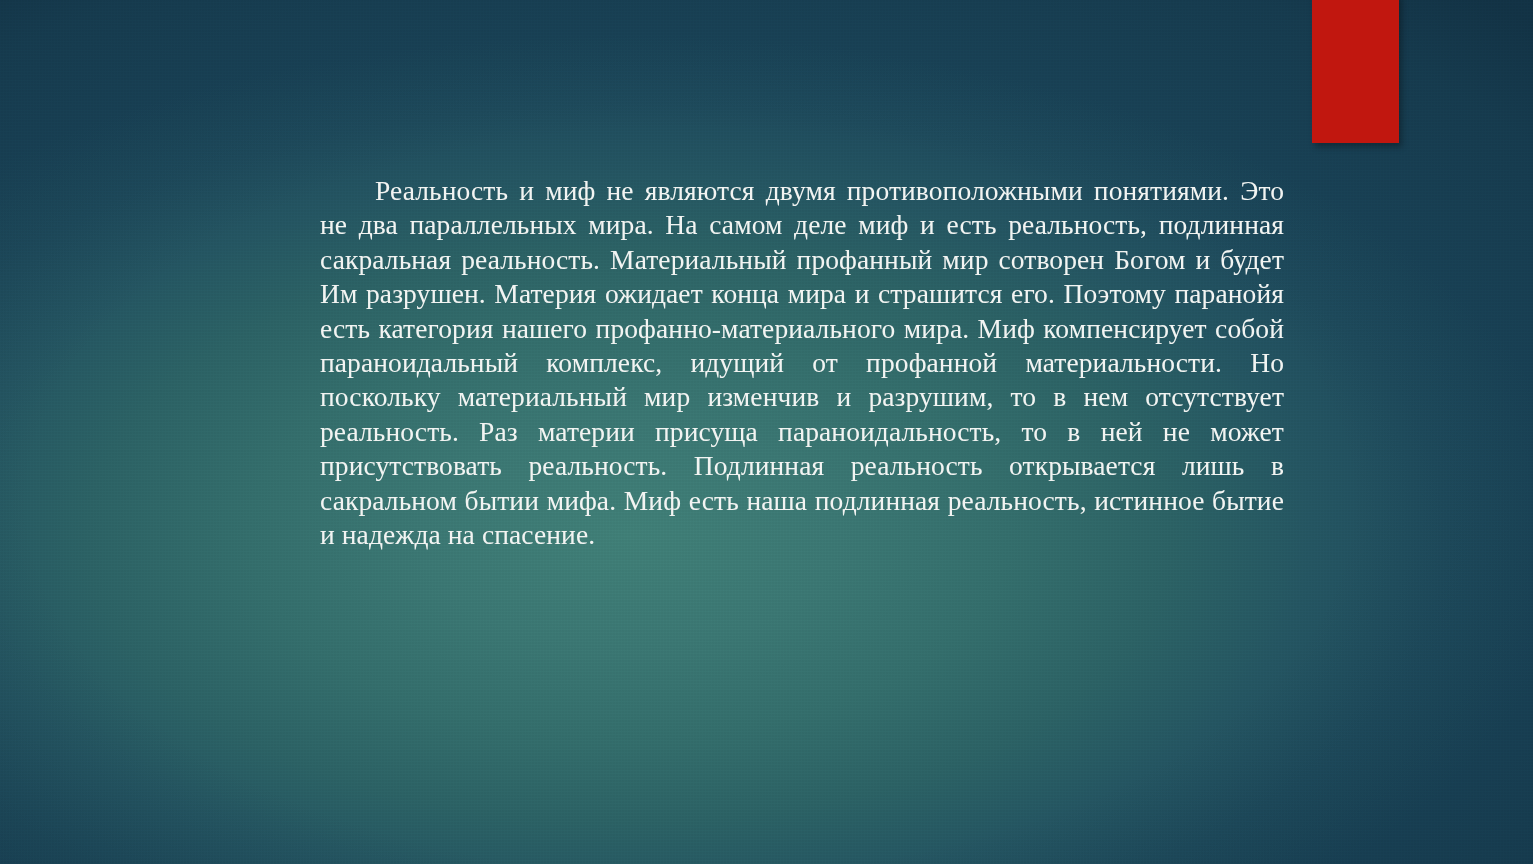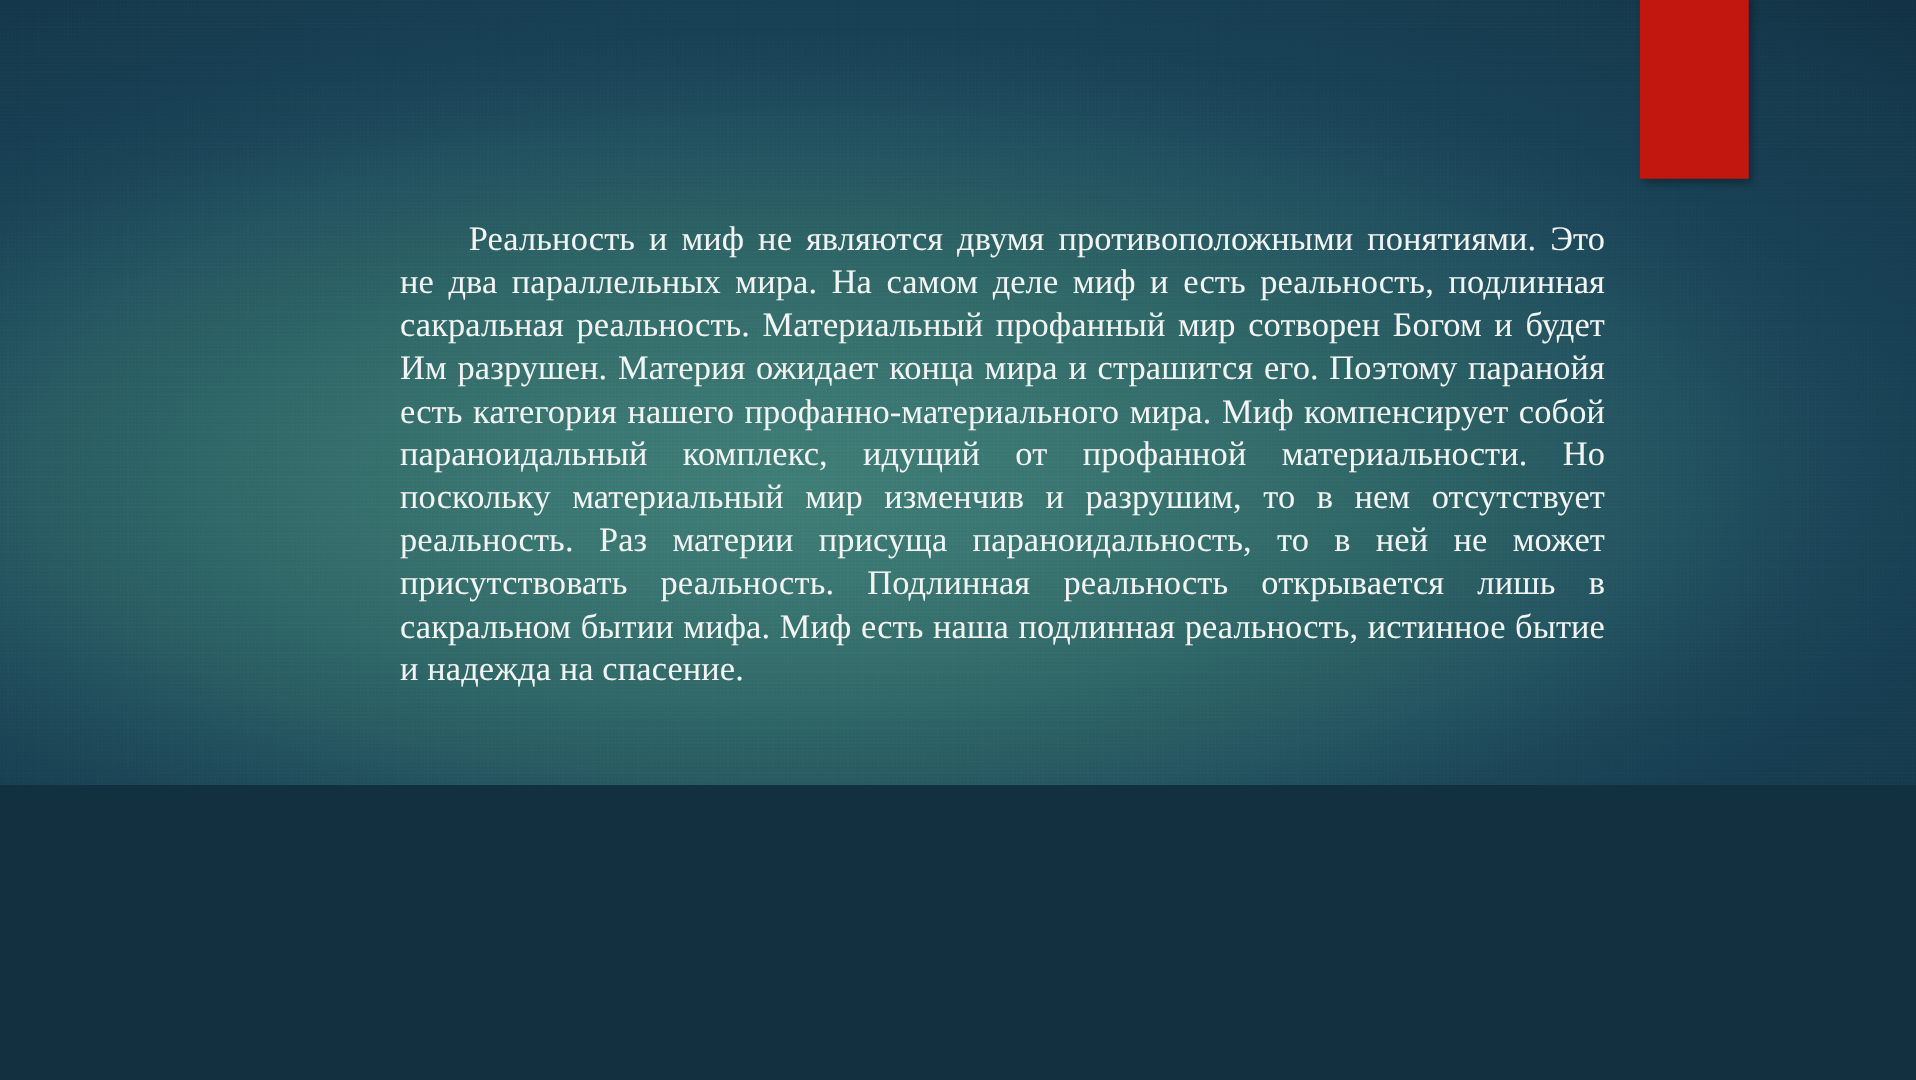--- a/index.html
+++ b/index.html
@@ -4,21 +4,21 @@
 <title>Slide</title>
 <style>
   html, body {
     margin: 0;
     padding: 0;
     background: #123040;
   }
   .slide {
     position: relative;
     width: 1533px;
-    height: 628px;
+    height: 864px;
     overflow: hidden;
     
     background-color: #ec4899;
   }
   
   .slide-bg-glow {
     position: absolute;
     inset: 0;
     background: radial-gradient(
         ellipse 62% 58% at 41% 62%,

